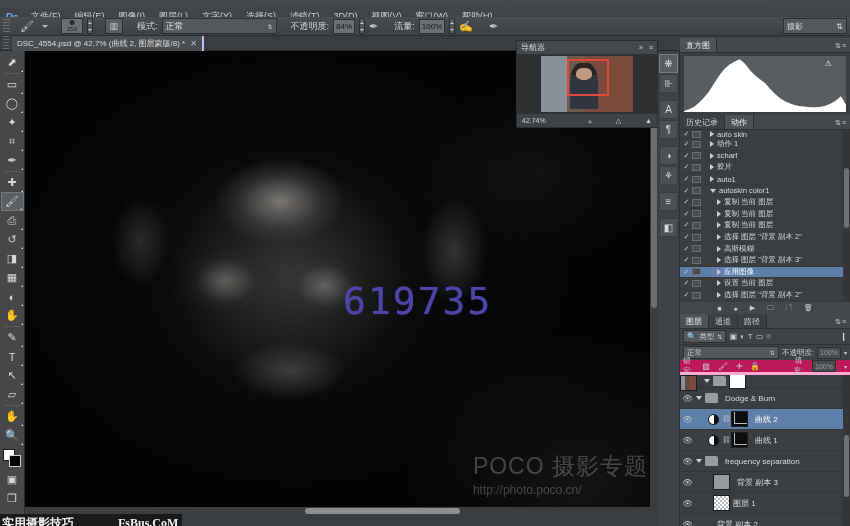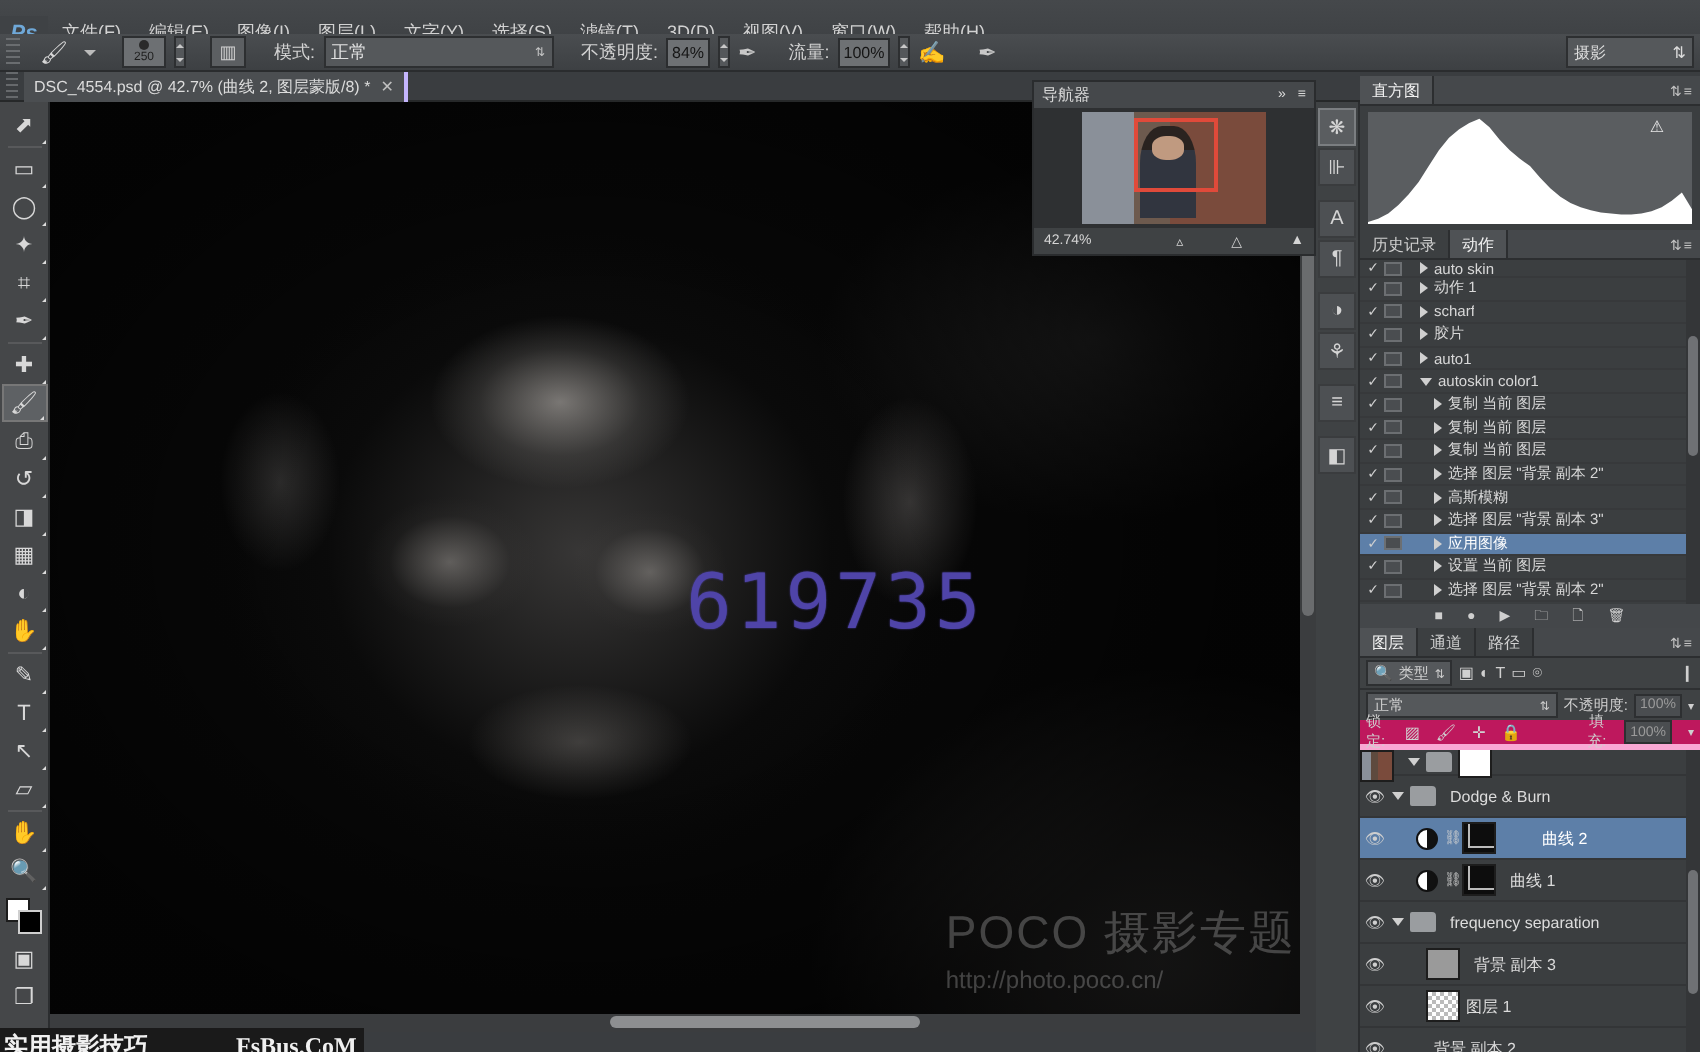--- a/index.html
+++ b/index.html
@@ -655,21 +655,21 @@
             <span class="grp-tri"></span>
             <span class="grp-folder"></span>
             <span style="margin-left: 4px;">Dodge &amp; Burn</span>
           </div>
           <div class="lrow sel">
             <span class="eye">👁</span>
             <span style="width: 9px;"></span>
             <span class="adj-ic"></span>
             <span class="link-ic">⛓</span>
             <span class="lt curve"></span>
-            <span style="margin-left: 20px;">曲线 2</span>
+            <span style="margin-left: 4px;">曲线 2</span>
           </div>
           <div class="lrow">
             <span class="eye">👁</span>
             <span style="width: 9px;"></span>
             <span class="adj-ic"></span>
             <span class="link-ic">⛓</span>
             <span class="lt curve"></span>
             <span style="margin-left: 4px;">曲线 1</span>
           </div>
           <div class="lrow">

